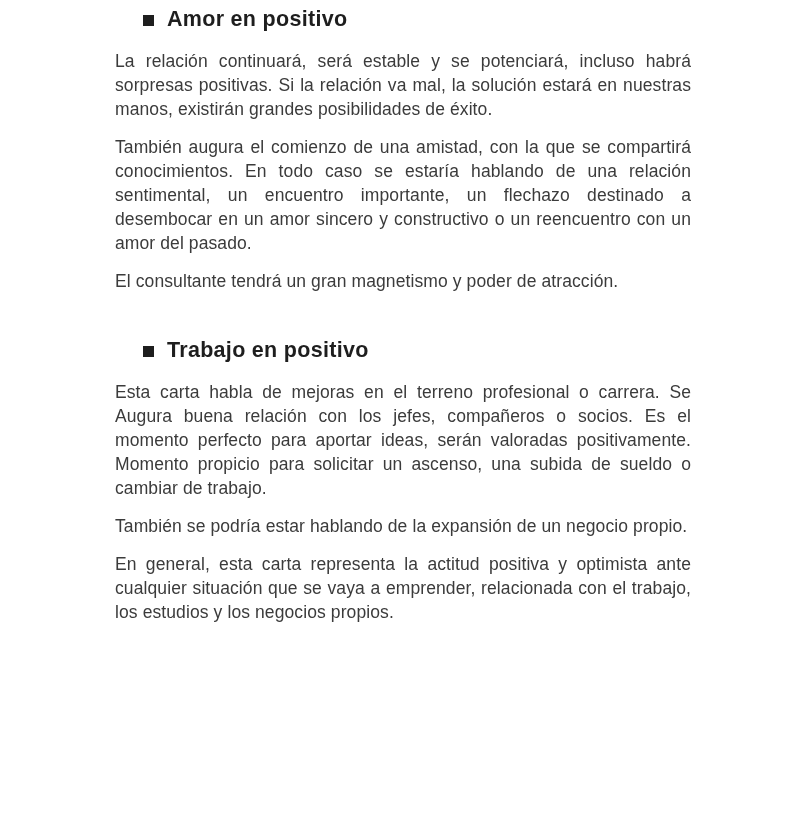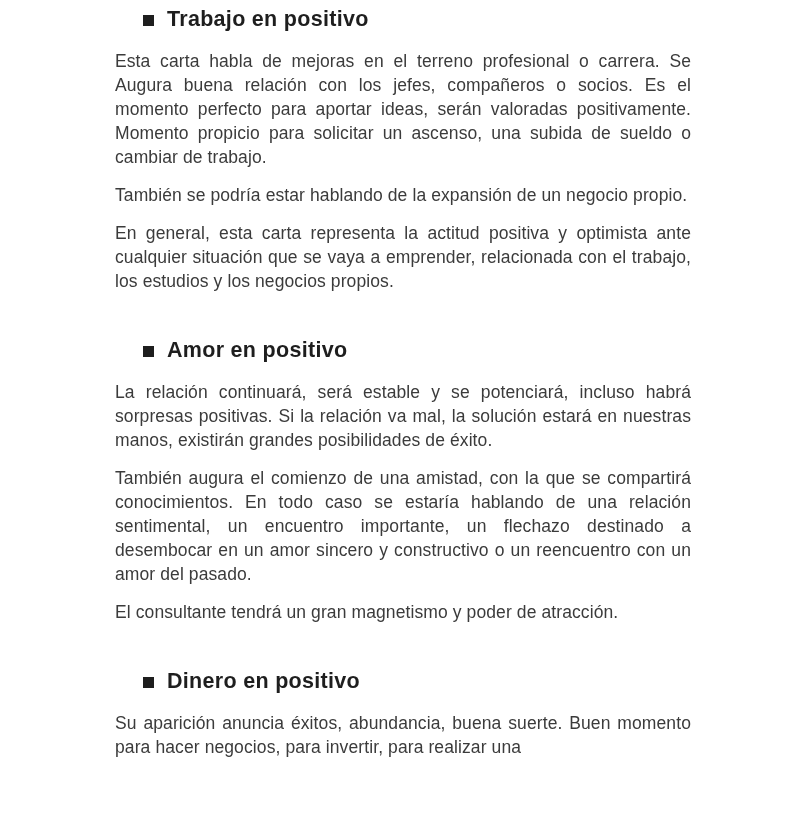--- a/index.html
+++ b/index.html
@@ -52,38 +52,31 @@
   }
 </style>
 </head>
 <body>
 
 <main class="page">
 
   <section class="section">
     <h2 class="section-heading">
       <span class="square-bullet"></span>
-      <span>Trabajo en positivo</span>
-    </h2>
-    <p class="paragraph">Esta carta habla de mejoras en el terreno profesional o carrera. Se Augura buena relación con los jefes, compañeros o socios. Es el momento perfecto para aportar ideas, serán valoradas positivamente. Momento propicio para solicitar un ascenso, una subida de sueldo o cambiar de trabajo.</p>
-    <p class="paragraph">También se podría estar hablando de la expansión de un negocio propio.</p>
-    <p class="paragraph">En general, esta carta representa la actitud positiva y optimista ante cualquier situación que se vaya a emprender, relacionada con el trabajo, los estudios y los negocios propios.</p>
-  </section>
-
-  <section class="section">
-    <h2 class="section-heading">
-      <span class="square-bullet"></span>
       <span>Amor en positivo</span>
     </h2>
     <p class="paragraph">La relación continuará, será estable y se potenciará, incluso habrá sorpresas positivas. Si la relación va mal, la solución estará en nuestras manos, existirán grandes posibilidades de éxito.</p>
     <p class="paragraph">También augura el comienzo de una amistad, con la que se compartirá conocimientos. En todo caso se estaría hablando de una relación sentimental, un encuentro importante, un flechazo destinado a desembocar en un amor sincero y constructivo o un reencuentro con un amor del pasado.</p>
     <p class="paragraph">El consultante tendrá un gran magnetismo y poder de atracción.</p>
   </section>
 
   <section class="section">
     <h2 class="section-heading">
       <span class="square-bullet"></span>
-      <span>Dinero en positivo</span>
+      <span>Trabajo en positivo</span>
     </h2>
-    <p class="paragraph">Su aparición anuncia éxitos, abundancia, buena suerte. Buen momento para hacer negocios, para invertir, para realizar una</p>
+    <p class="paragraph">Esta carta habla de mejoras en el terreno profesional o carrera. Se Augura buena relación con los jefes, compañeros o socios. Es el momento perfecto para aportar ideas, serán valoradas positivamente. Momento propicio para solicitar un ascenso, una subida de sueldo o cambiar de trabajo.</p>
+    <p class="paragraph">También se podría estar hablando de la expansión de un negocio propio.</p>
+    <p class="paragraph">En general, esta carta representa la actitud positiva y optimista ante cualquier situación que se vaya a emprender, relacionada con el trabajo, los estudios y los negocios propios.</p>
   </section>
+
 
 </main>
 
 </body></html>

